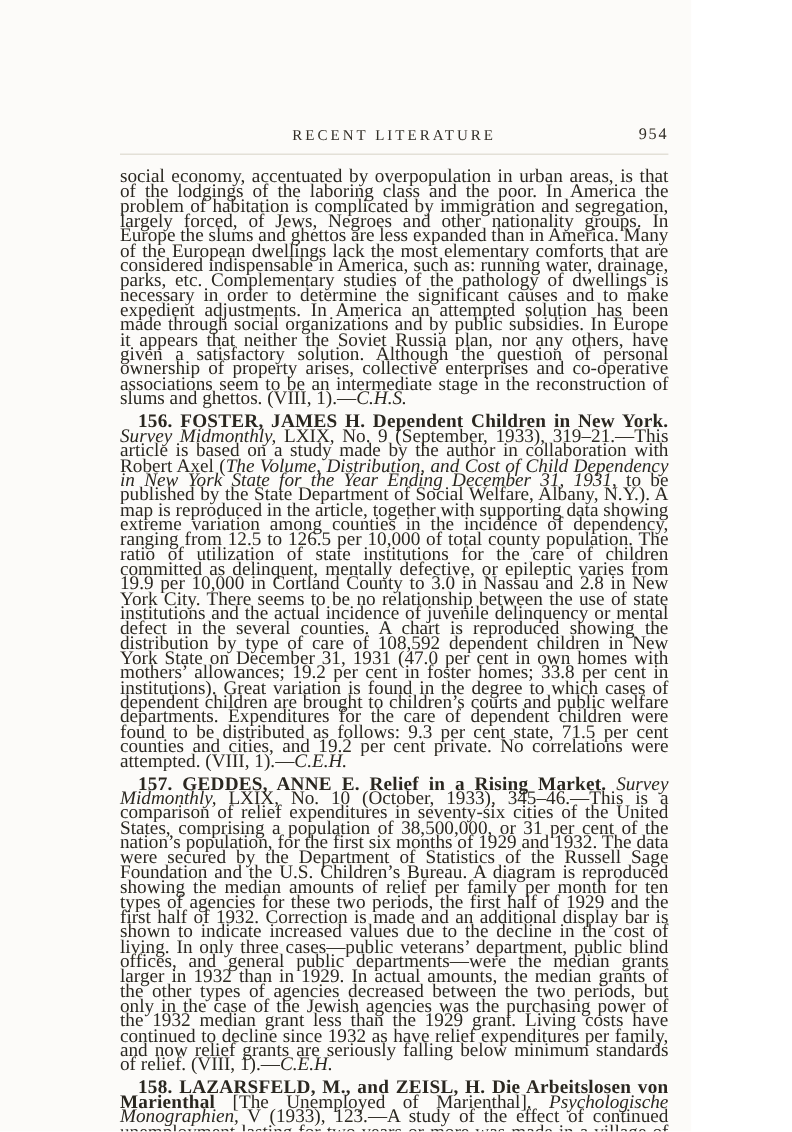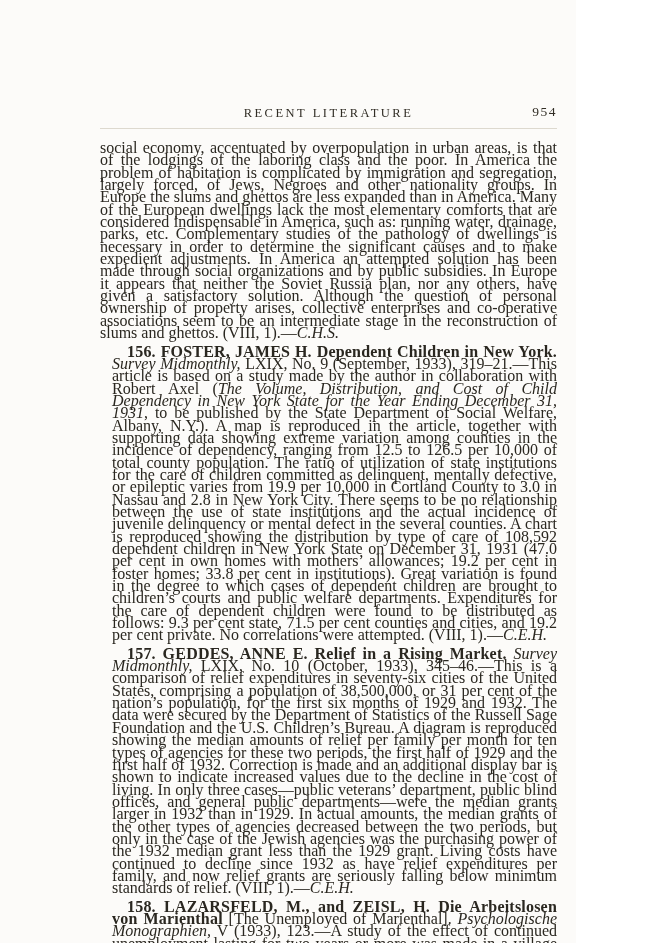--- a/index.html
+++ b/index.html
@@ -44,21 +44,21 @@
     margin-top: 1px;
   }
   .body-text {
     margin-top: 13px;
     font-size: 16px;
     line-height: 12.35px;
     text-align: justify;
     color: #2a2720;
   }
   .para { margin: 0; }
-  .para + .para { margin-top: 6px; margin-left: 12px; }
+  .para + .para { margin-top: 6px; }
   .entry { text-indent: 15px; }
   .bd { font-weight: bold; letter-spacing: 0.2px; }
   .it { font-style: italic; }
 </style>
 </head>
 <body>
 
 <div class="page">
   <div class="text-block">
 

